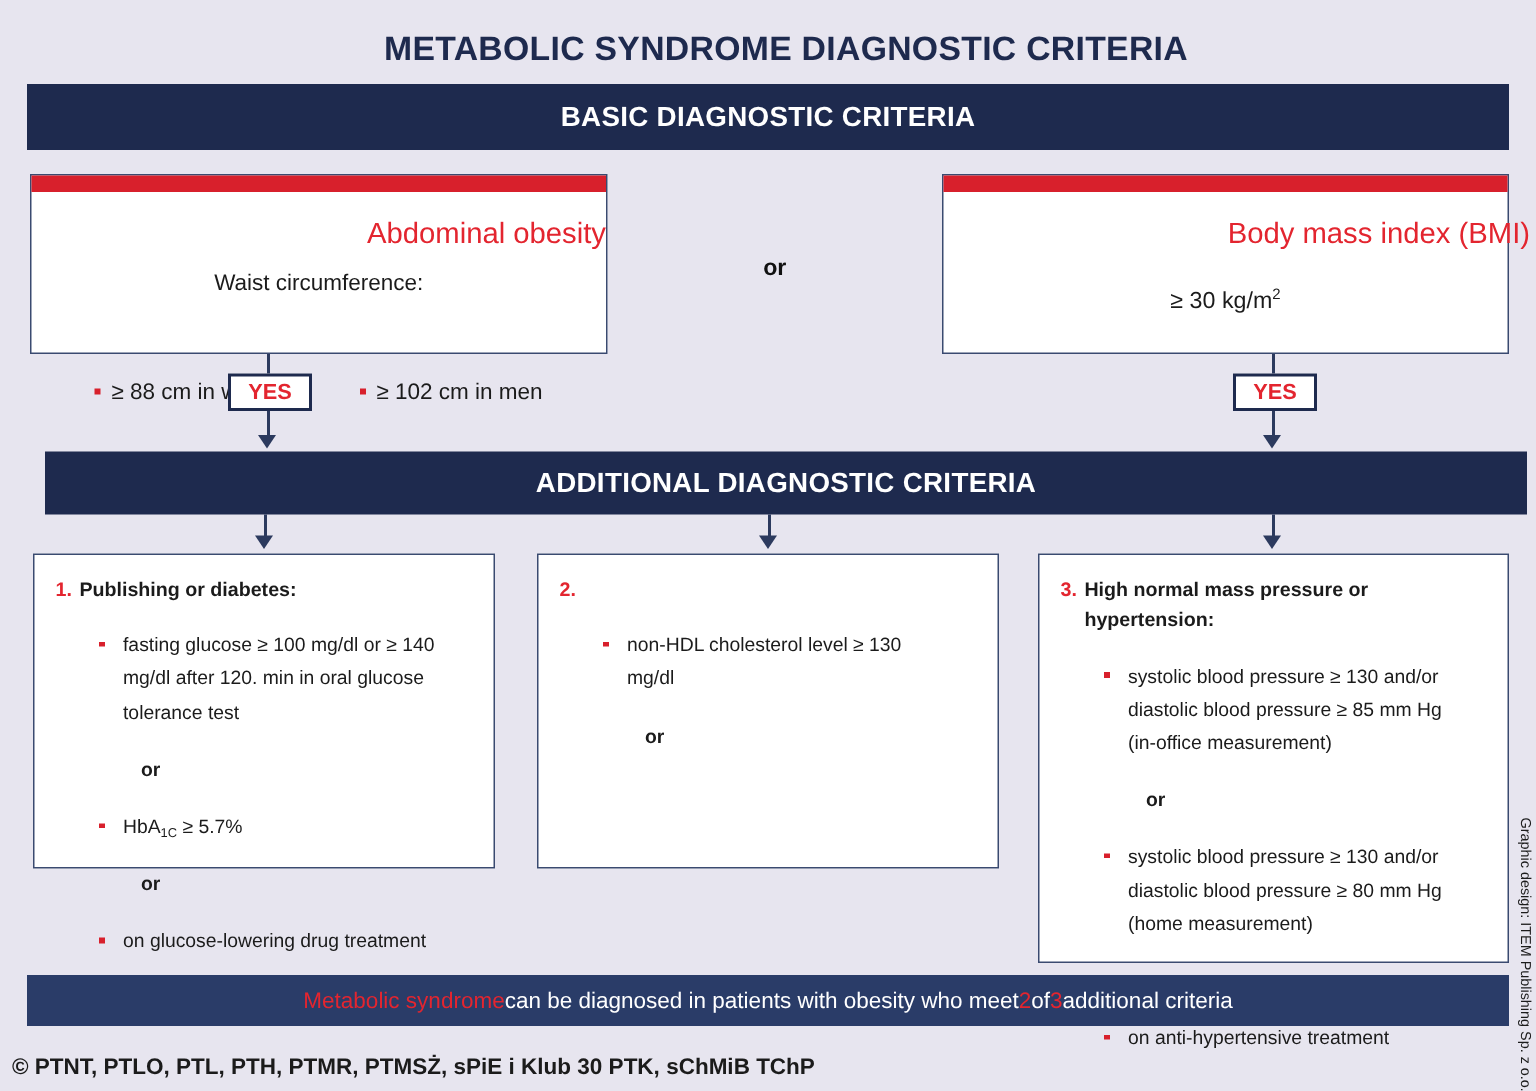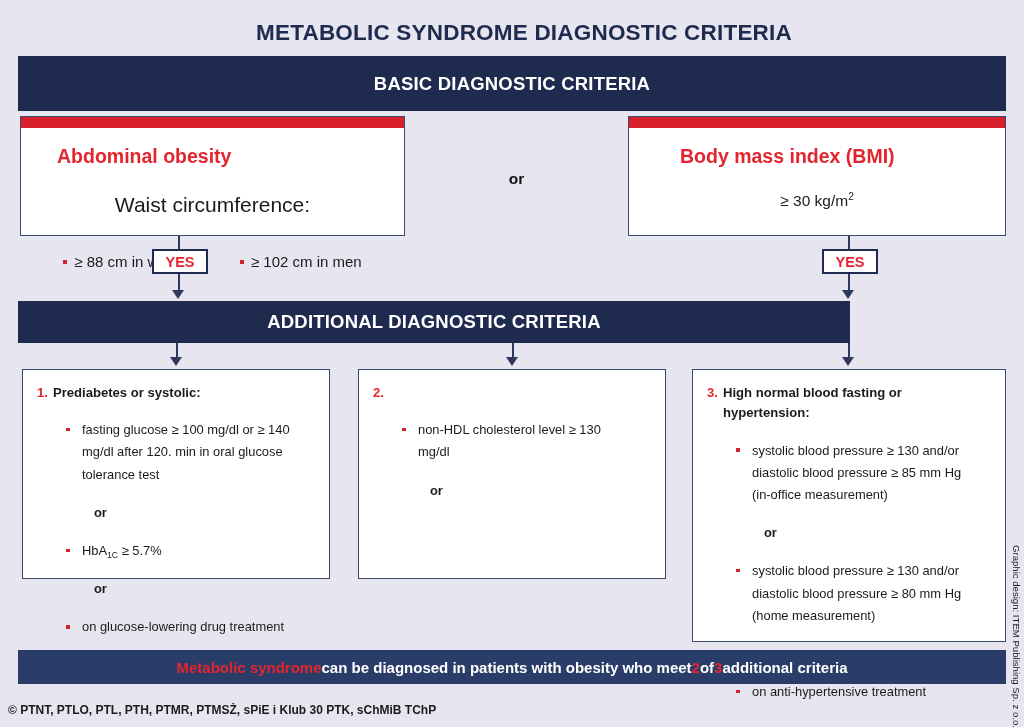--- a/index.html
+++ b/index.html
@@ -23,46 +23,46 @@
 
   
   .banner{
     position:absolute;
     background:#1e2a4e;
     color:#ffffff;
     font-size:18.5px;font-weight:bold;
     display:flex;align-items:center;justify-content:center;
     letter-spacing:.2px;
   }
-  #banner-basic{left:18px;top:56px;width:988px;height:55px;}
-  #banner-additional{left:18px;top:301px;width:832px;height:42px;}
+  #banner-basic{left:18px;top:56px;width:988px;height:44px;}
+  #banner-additional{left:30px;top:301px;width:988px;height:42px;}
 
   
   .crit-box{
     position:absolute;
     background:#ffffff;
     border:1.6px solid #3a4a70;
     box-sizing:border-box;
   }
   .crit-top-strip{
     position:absolute;left:0;top:0;width:100%;height:11px;
     background:#d8202c;
   }
   .crit-title{
-    position:absolute;left:0;width:100%;text-align:left;
-    color:#e3252f;font-weight:bold;font-size:19.5px;padding-left:36px;
+    position:absolute;left:0;width:100%;text-align:right;
+    color:#e3252f;font-weight:normal;font-size:19.5px;
   }
   #box-abdominal{left:20px;top:116px;width:385px;height:120px;}
   #box-bmi{left:628px;top:116px;width:378px;height:120px;}
   #box-abdominal .crit-title{top:28px;}
   #box-bmi .crit-title{top:28px;margin-left:15px;}
 
   .waist-label{
     position:absolute;left:0;width:100%;text-align:center;
-    top:63px;font-size:21px;color:#1b1b1b;margin-top:13px;
+    top:63px;font-size:15px;color:#1b1b1b;
   }
   .waist-rows{
     position:absolute;left:0;top:92px;width:100%;
     display:flex;justify-content:center;gap:44px;
     font-size:15px;
     margin-top:44px;
   }
   .waist-rows .itm{display:flex;align-items:baseline;gap:7px;}
   .bullet-sq{
     width:4px;height:4px;background:#d8202c;display:inline-block;
@@ -130,28 +130,28 @@
     width:3.6px;height:3.6px;background:#d8202c;
   }
   .or-word{font-weight:bold;padding-left:29px;display:block;}
   sub{font-size:8.6px;vertical-align:baseline;position:relative;top:3px;}
 
   
   #banner-conclusion{
     position:absolute;left:18px;top:650px;width:988px;height:34px;
     background:#2a3c68;
     display:flex;align-items:center;justify-content:center;
-    color:#ffffff;font-weight:bold;font-size:15px;
+    color:#ffffff;font-weight:normal;font-size:15px;
   }
   #banner-conclusion .hl{color:#e3252f;}
 
   
   .footer-credit{
     position:absolute;left:8px;top:703px;
-    font-size:12px;font-weight:bold;color:#1b1b1b;
+    font-size:15px;font-weight:bold;color:#1b1b1b;
   }
   .side-credit{
     position:absolute;
     right:2px;top:545px;
     width:14px;height:150px;
     font-size:9.6px;color:#1b1b1b;
     writing-mode:vertical-rl;
     white-space:nowrap;
   }
 </style>
@@ -207,21 +207,21 @@
 
   <div class="vline" style="left:512px;top:343px;height:16px;"></div>
   <div class="arrow-head" style="left:506px;top:357px;"></div>
 
   <div class="vline" style="left:848px;top:343px;height:16px;"></div>
   <div class="arrow-head" style="left:842px;top:357px;"></div>
 
   <div class="add-box" id="add-1">
     <div class="add-head">
       <span class="add-num">1.</span>
-      <span>Prediabetes or systolic:</span>
+      <span>Publishing or diabetes:</span>
     </div>
     <ul class="add-list">
       <li>
         <span class="b"></span>
         <span>fasting glucose ≥ 100 mg/dl or ≥ 140 mg/dl after 120. min in oral glucose tolerance test</span>
       </li>
       <li style="list-style:none;padding-left:0;">
         <span class="or-word">or</span>
       </li>
       <li>
@@ -249,21 +249,21 @@
       </li>
       <li style="list-style:none;padding-left:0;">
         <span class="or-word">or</span>
       </li>
     </ul>
   </div>
 
   <div class="add-box" id="add-3">
     <div class="add-head">
       <span class="add-num">3.</span>
-      <span>High normal blood fasting or hypertension:</span>
+      <span>High normal mass pressure or hypertension:</span>
     </div>
     <ul class="add-list">
       <li>
         <span class="b"></span>
         <span>systolic blood pressure ≥ 130 and/or diastolic blood pressure ≥ 85 mm Hg (in-office measurement)</span>
       </li>
       <li style="list-style:none;padding-left:0;">
         <span class="or-word">or</span>
       </li>
       <li>

